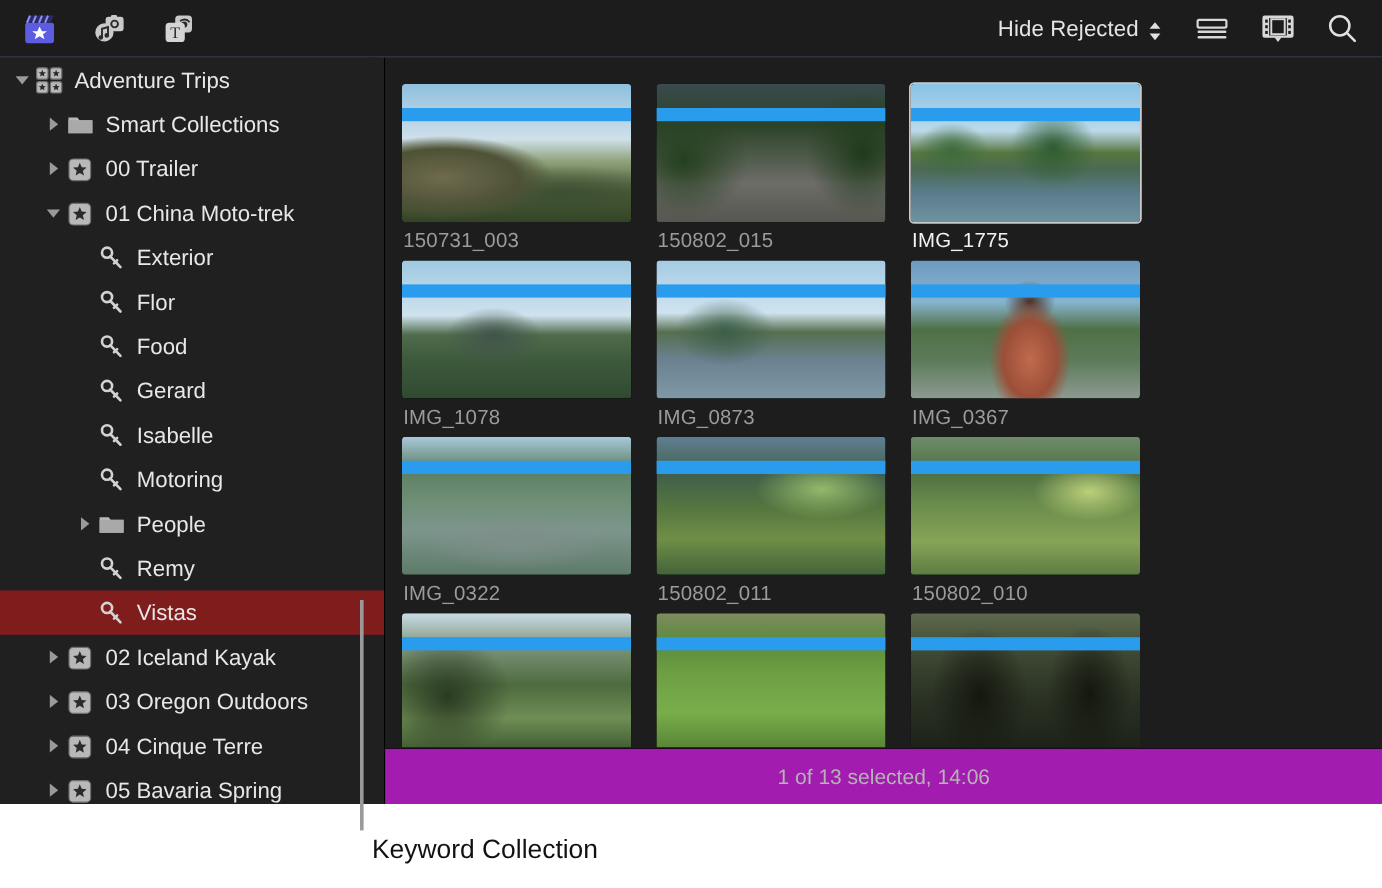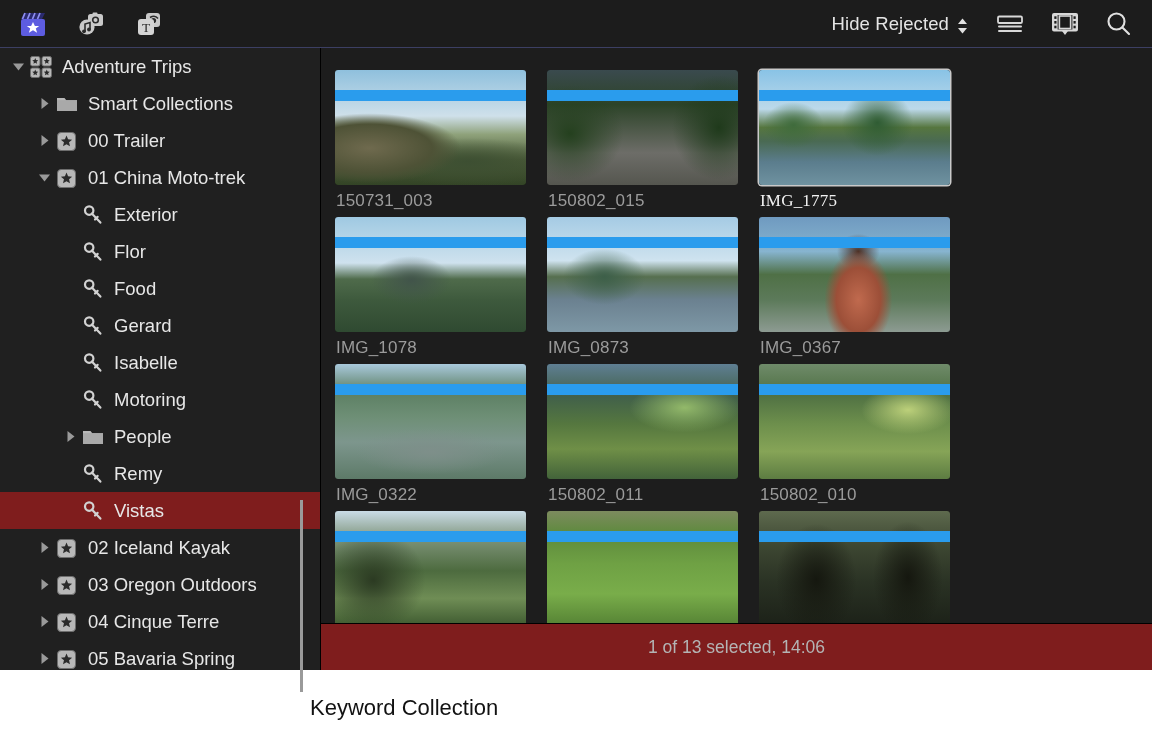--- a/index.html
+++ b/index.html
@@ -80,26 +80,26 @@
   .thumb-wrap.selected { box-shadow: 0 0 0 1.5px #c9c9c9; }
   .thumb-img { position:absolute; inset:0; }
   .kw-bar {
     position:absolute; left:0; right:0; top:20px; height:11px;
     background:#2a9ced;
   }
   .clip-name {
     position:absolute; left:1px; top:121px;
     font-size:17px; color:#9b9b9b; letter-spacing:0.2px;
   }
-  .clip-name.selected { color:#f2f2f2;font-family:Liberation Serif, serif; }
+  .clip-name.selected { color:#f2f2f2; }
 
   
   .status-bar {
     position:absolute; left:321px; top:623px; width:831px; height:47px;
-    background:#7f1d1d; border-top:1px solid #000;
+    background:#a21caf; border-top:1px solid #000;
     display:flex; align-items:center; justify-content:center;
   }
   .status-text { color:#b4b4b4; font-size:17.5px; }
 
   
   .callout-line {
     position:absolute; left:300px; top:500px; width:3px; height:192px;
     background:#9a9a9a;
   }
   .callout-label {

